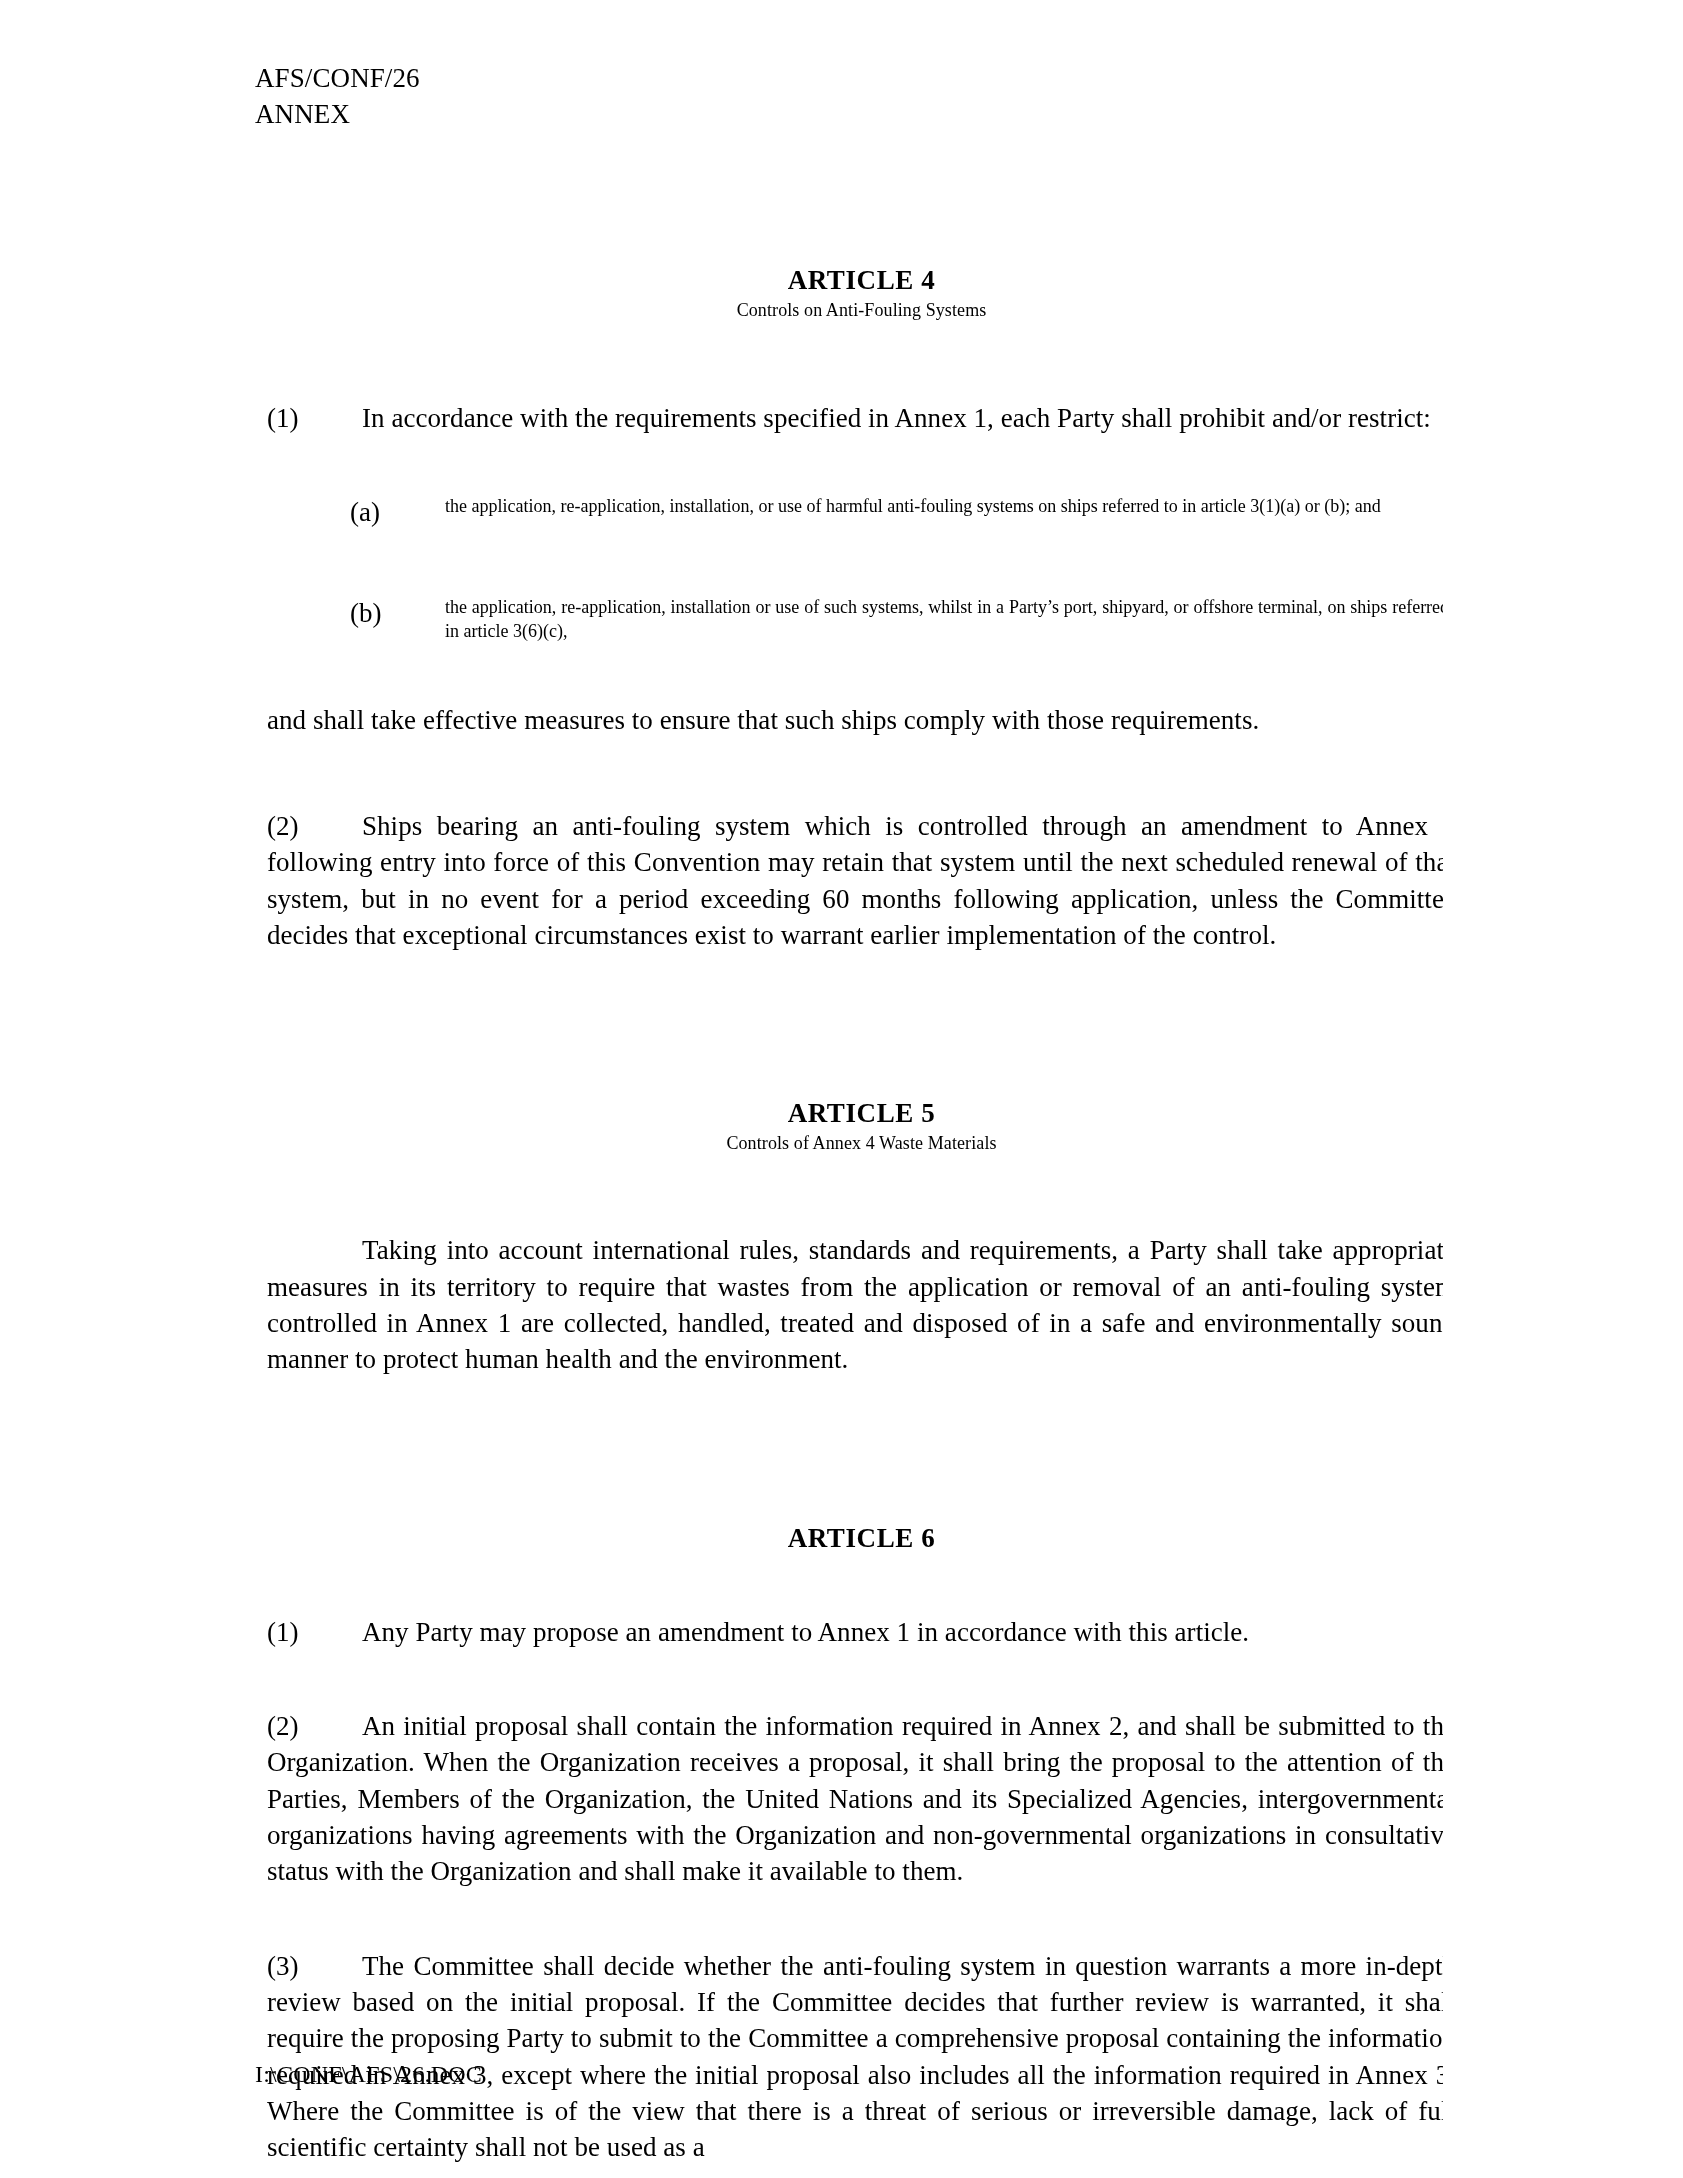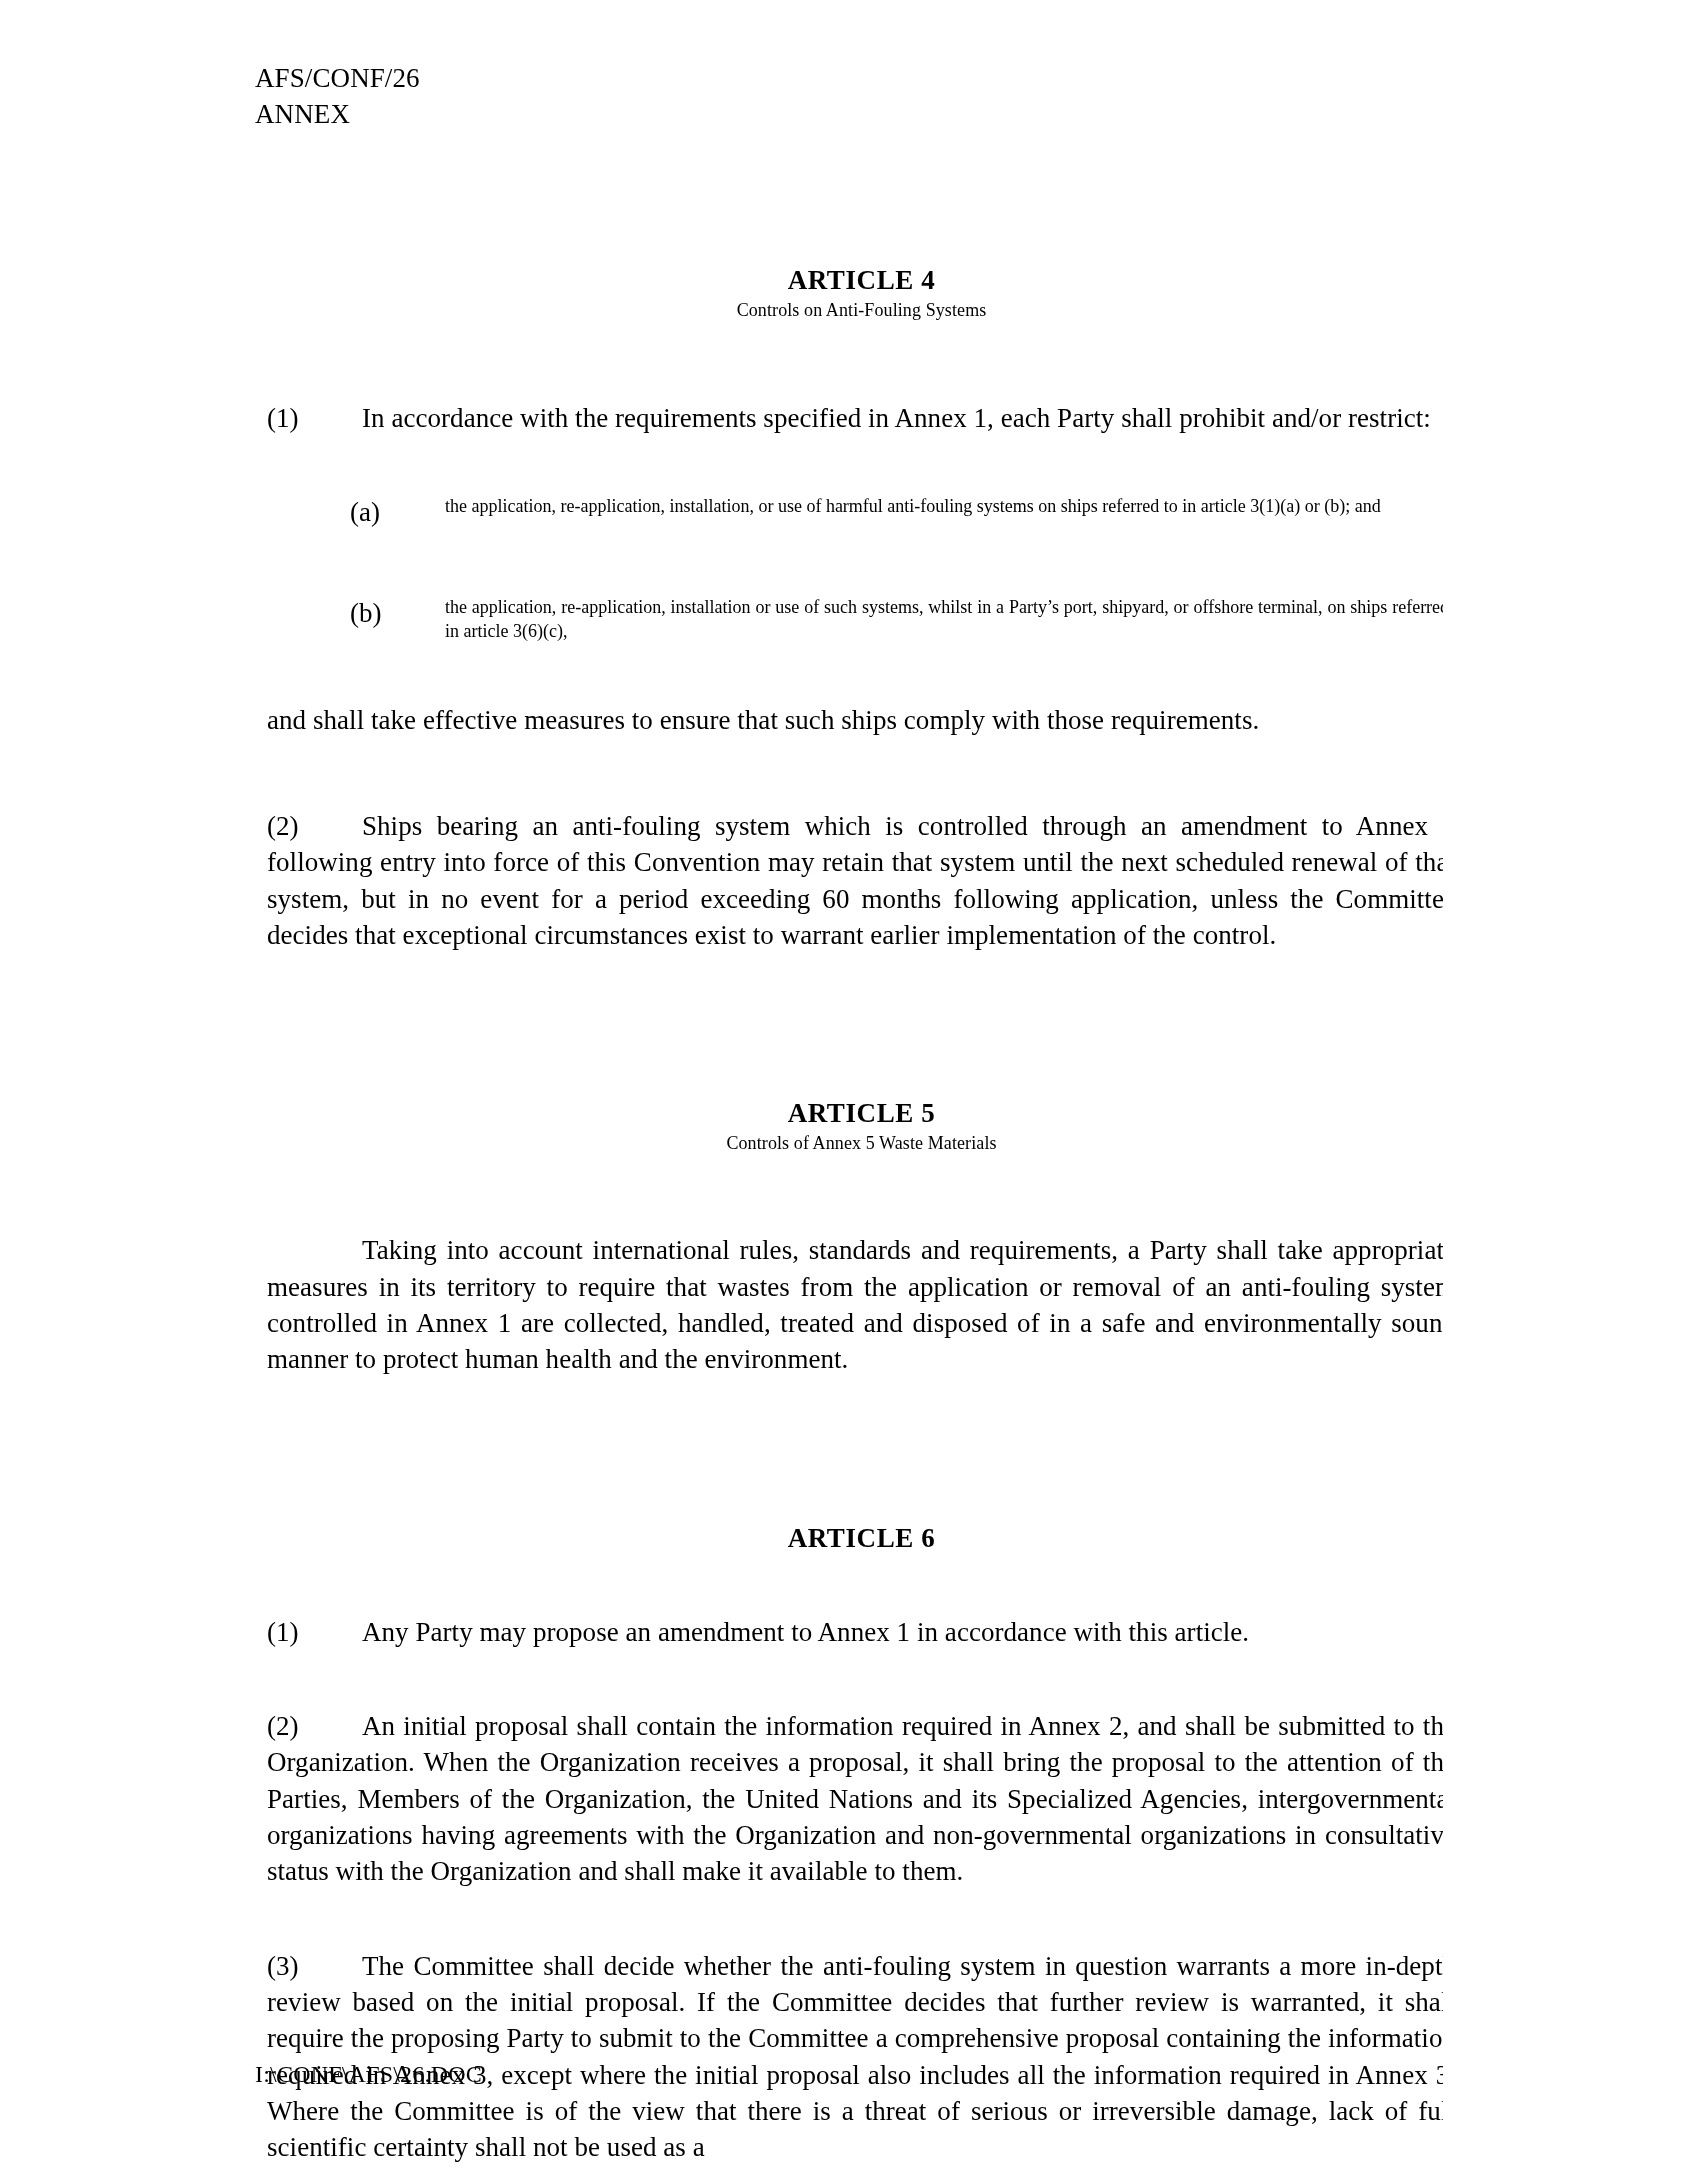--- a/index.html
+++ b/index.html
@@ -156,21 +156,21 @@
     <p class="body-para">and shall take effective measures to ensure that such ships comply with those requirements.</p>
 
     <div class="sp-md"></div>
 
     <p class="body-para num-para"><span class="marker">(2)</span><span>Ships bearing an anti-fouling system which is controlled through an amendment to Annex 1 following entry into force of this Convention may retain that system until the next scheduled renewal of that system, but in no event for a period exceeding 60 months following application, unless the Committee decides that exceptional circumstances exist to warrant earlier implementation of the control.</span></p>
 
     <div class="sp-xl"></div>
 
     <div class="article-block">
       <div class="article-title">ARTICLE 5</div>
-      <div class="article-subtitle">Controls of Annex 5 Waste Materials</div>
+      <div class="article-subtitle">Controls of Annex 4 Waste Materials</div>
     </div>
 
     <div class="sp-lg"></div>
 
     <p class="body-para plain-indent">Taking into account international rules, standards and requirements, a Party shall take appropriate measures in its territory to require that wastes from the application or removal of an anti-fouling system controlled in Annex 1 are collected, handled, treated and disposed of in a safe and environmentally sound manner to protect human health and the environment.</p>
 
     <div class="sp-xl"></div>
 
     <div class="article-block">
       <div class="article-title">ARTICLE 6</div>

